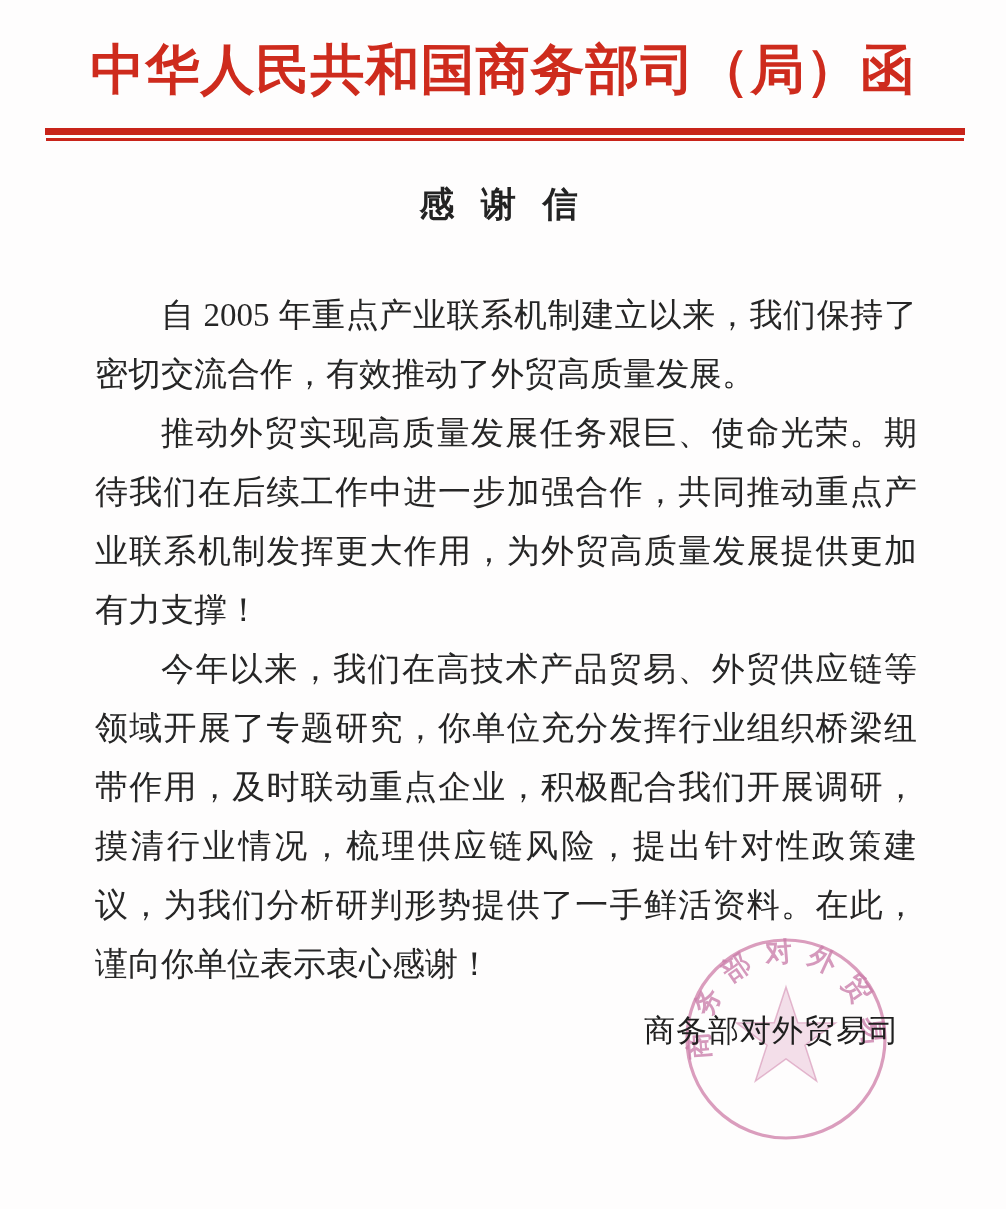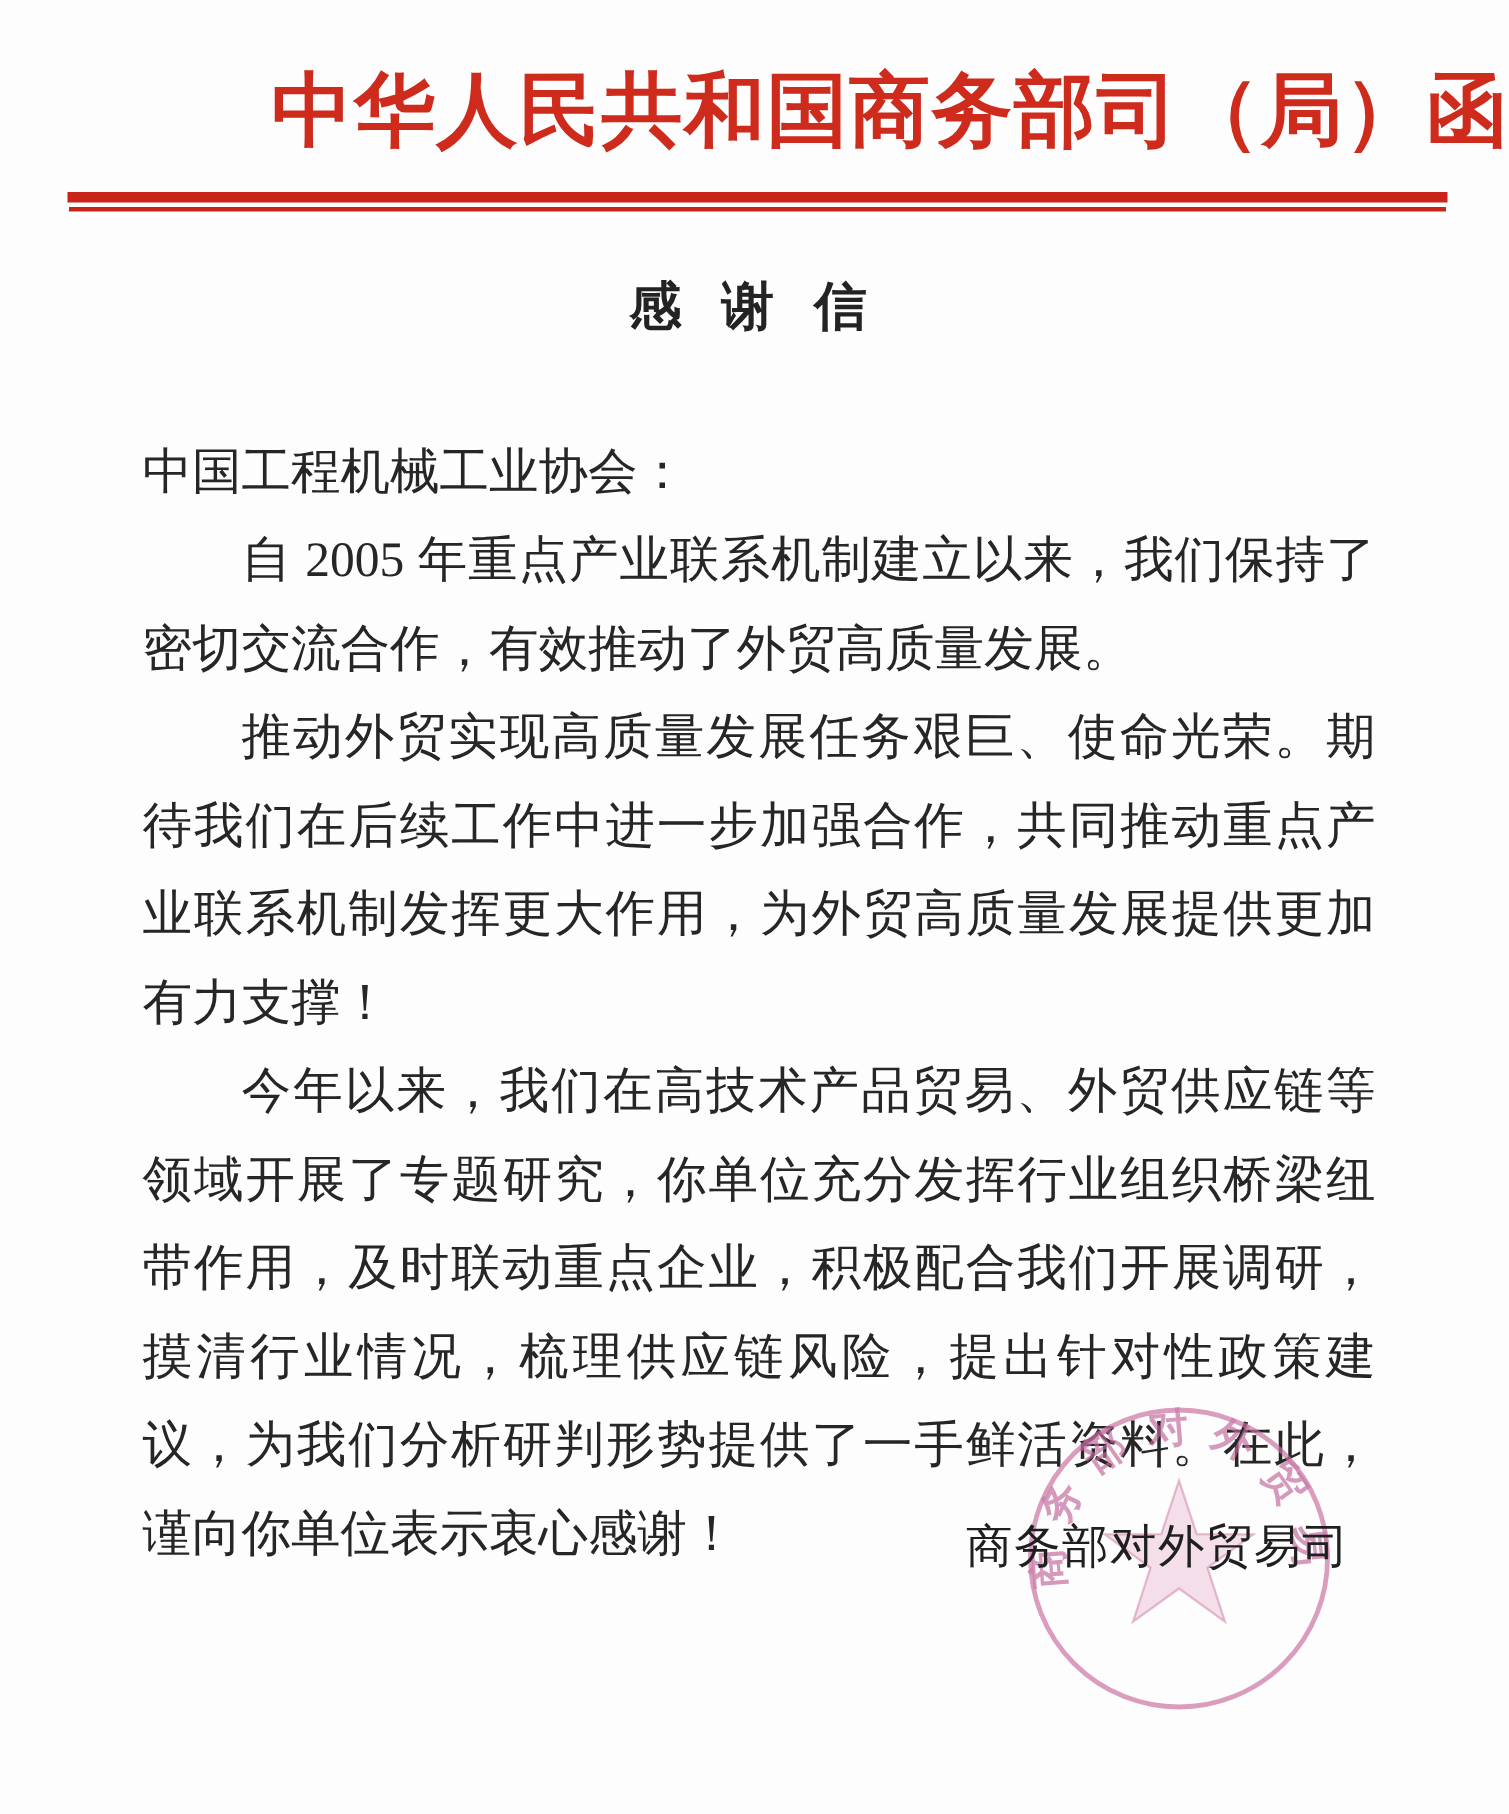--- a/index.html
+++ b/index.html
@@ -9,27 +9,28 @@
     height: 1209px;
     background: #fefdfd;
     font-family: "Liberation Serif", serif;
     overflow: hidden;
   }
   .header-title {
     position: absolute;
     top: 42px;
     left: 0;
     width: 100%;
-    text-align: right;
+    text-align: center;
     font-size: 54px;
     line-height: 64px;
     font-weight: bold;
     color: #ce2b1d;
     letter-spacing: 1px;
     white-space: nowrap;
+    font-family: Liberation Mono, monospace;
   }
   .rule-thick {
     position: absolute;
     top: 128px;
     left: 45px;
     width: 920px;
     height: 7px;
     background: #c8241a;
   }
   .rule-thin {
@@ -97,21 +98,20 @@
 <div class="page">
 
   <div class="header-title">中华人民共和国商务部司（局）函</div>
 
   <div class="rule-thick"></div>
   <div class="rule-thin"></div>
 
   <div class="letter-title">感 谢 信</div>
 
   <div class="body-text">
-    <p class="salutation">中国工程机械工业协会：</p>
     <p>自 2005 年重点产业联系机制建立以来，我们保持了密切交流合作，有效推动了外贸高质量发展。</p>
     <p>推动外贸实现高质量发展任务艰巨、使命光荣。期待我们在后续工作中进一步加强合作，共同推动重点产业联系机制发挥更大作用，为外贸高质量发展提供更加有力支撑！</p>
     <p>今年以来，我们在高技术产品贸易、外贸供应链等领域开展了专题研究，你单位充分发挥行业组织桥梁纽带作用，及时联动重点企业，积极配合我们开展调研，摸清行业情况，梳理供应链风险，提出针对性政策建议，为我们分析研判形势提供了一手鲜活资料。在此，谨向你单位表示衷心感谢！</p>
   </div>
 
   <svg class="seal" viewBox="0 0 210 210" xmlns="http://www.w3.org/2000/svg">
     <defs>
       <path id="sealArc" d="M 31.7 131.7 A 78 78 0 1 1 178.3 131.7" fill="none"></path>
     </defs>
     <circle cx="105" cy="105" r="99" fill="none" stroke="#c9719f" stroke-width="3.2" opacity="0.8"></circle>

